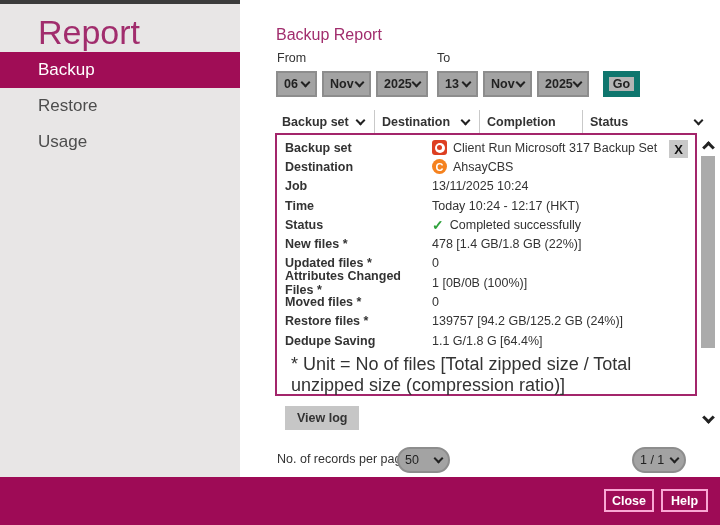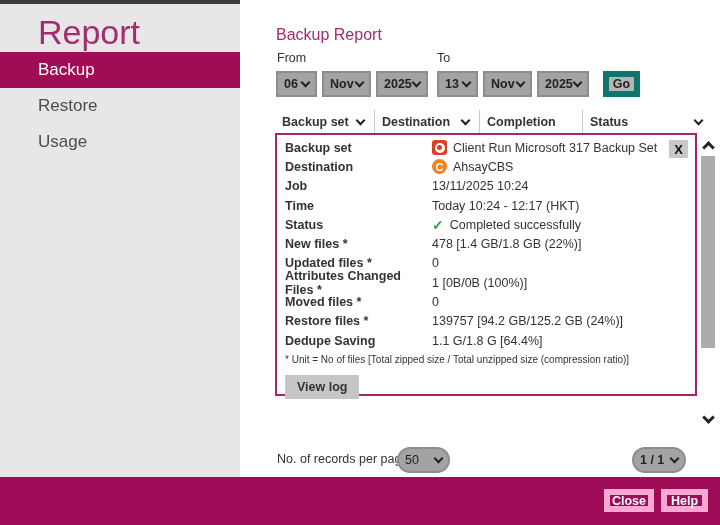--- a/index.html
+++ b/index.html
@@ -51,34 +51,34 @@
   .plabel{width:147px;font-weight:bold;color:var(--text);flex-shrink:0;}
   .pvalue{color:var(--text);display:flex;align-items:center;gap:6px;white-space:nowrap;}
   .icon-m365{width:15px;height:15px;border-radius:3px;background:#dd3f22;position:relative;flex-shrink:0;}
   .icon-m365::before{content:"";position:absolute;left:2.5px;top:2.5px;width:10px;height:10px;border-radius:50%;background:#fff;}
   .icon-m365::after{content:"";position:absolute;left:5px;top:5px;width:5px;height:5px;border-radius:50%;background:#dd3f22;}
   .icon-cbs{width:15px;height:15px;border-radius:50%;background:#f5821f;color:#fff;
     font-size:11px;font-weight:bold;display:flex;align-items:center;justify-content:center;flex-shrink:0;}
   .icon-check{color:#2fa23c;font-size:14px;font-weight:bold;}
   .x-btn{position:absolute;right:7px;top:5px;width:19px;height:18px;background:#c8c8c8;
     color:#111;font-size:13px;font-weight:bold;display:flex;align-items:center;justify-content:center;cursor:pointer;}
-  .footnote{padding-left:8px;margin-top:4px;font-size:10px;color:var(--text);}
+  .footnote{padding-left:8px;margin-top:4px;font-size:18px;color:var(--text);margin-left:6px;}
   .viewlog-btn{display:inline-block;margin:10px 0 0 8px;background:#c6c6c6;padding:5px 12px;
     font-size:12.5px;font-weight:bold;color:var(--text);cursor:pointer;}
   
   .sb-chev{position:absolute;width:9px;height:9px;border-right:3px solid #222;border-bottom:3px solid #222;cursor:pointer;}
   .sb-up{left:704px;top:143px;transform:rotate(-135deg);}
   .sb-down{left:704px;top:413px;transform:rotate(45deg);}
   .sb-thumb{position:absolute;left:701px;top:156px;width:14px;height:192px;background:#ababab;cursor:pointer;}
   
   .pag-label{position:absolute;font-size:12.5px;color:var(--text);}
   .pag-box{font-weight:normal;border-radius:13px;}
   
   .footer{position:absolute;left:0;top:477px;width:720px;height:48px;background:var(--brand);}
-  .footer-btn{position:absolute;top:12px;height:23px;border:6px solid #f9a8d4;color:#fff;
+  .footer-btn{position:absolute;top:12px;height:23px;border:2px solid #f9a8d4;color:#fff;
     font-size:12.5px;font-weight:bold;display:flex;align-items:center;justify-content:center;
     background:transparent;cursor:pointer;}
   .close-btn{left:604px;width:50px;}
   .help-btn{left:661px;width:47px;}
 </style>
 </head>
 <body>
 
 <div class="sidebar">
   <div class="top-strip"></div>
@@ -226,20 +226,20 @@
 <div class="sb-thumb"></div>
 <span class="sb-chev sb-down"></span>
 
 <div class="pag-label" style="position:absolute;left:277px;top:452px;font-size:12.5px;">No. of records per page</div>
 <div class="selectbox pag-box" style="left:397px;top:447px;width:53px;border-width:2px;">
   <span style="font-weight:normal;">50</span>
   <span class="chev"></span>
 </div>
 <div class="pag-label" style="position:absolute;left:602px;top:448px;font-size:13px;margin-top:47px;">Page</div>
 <div class="selectbox pag-box" style="left:632px;top:447px;width:54px;border-width:2px;">
-  <span style="font-weight:bold;">1 / 1</span>
+  <span style="font-weight:normal;">1 / 1</span>
   <span class="chev"></span>
 </div>
 
 <div class="footer">
   <div class="footer-btn close-btn">Close</div>
   <div class="footer-btn help-btn">Help</div>
 </div>
 
 </body></html>

